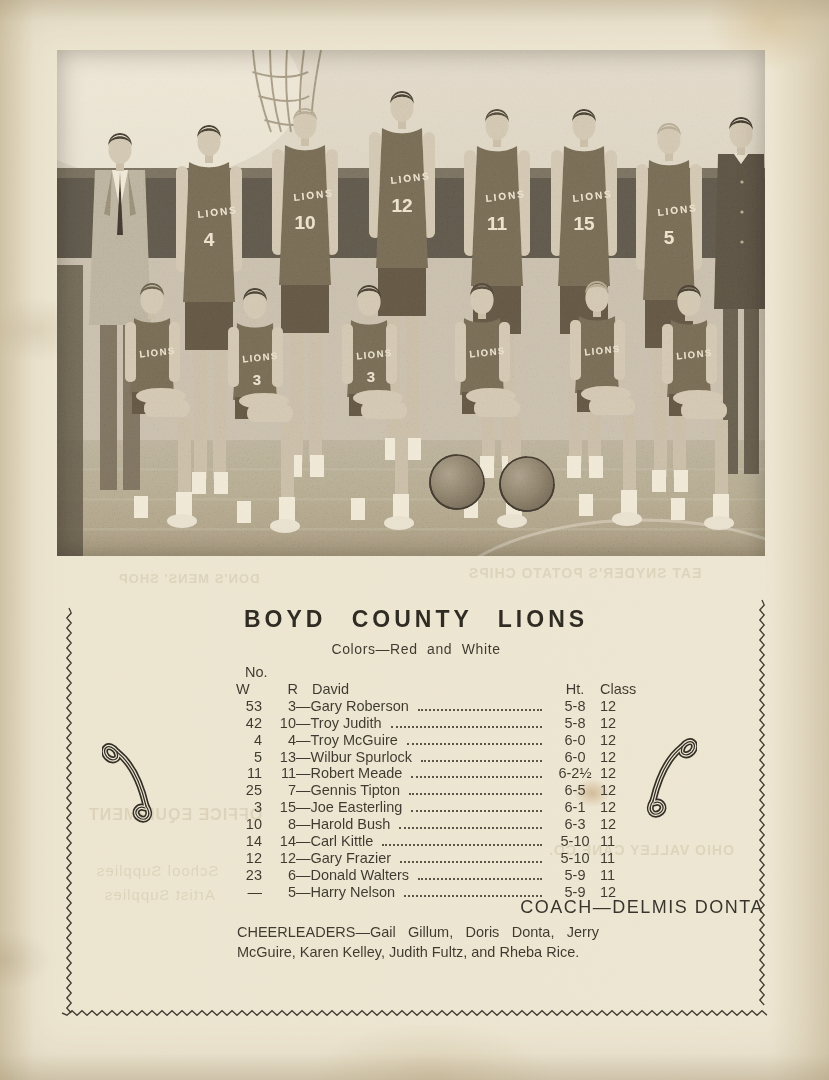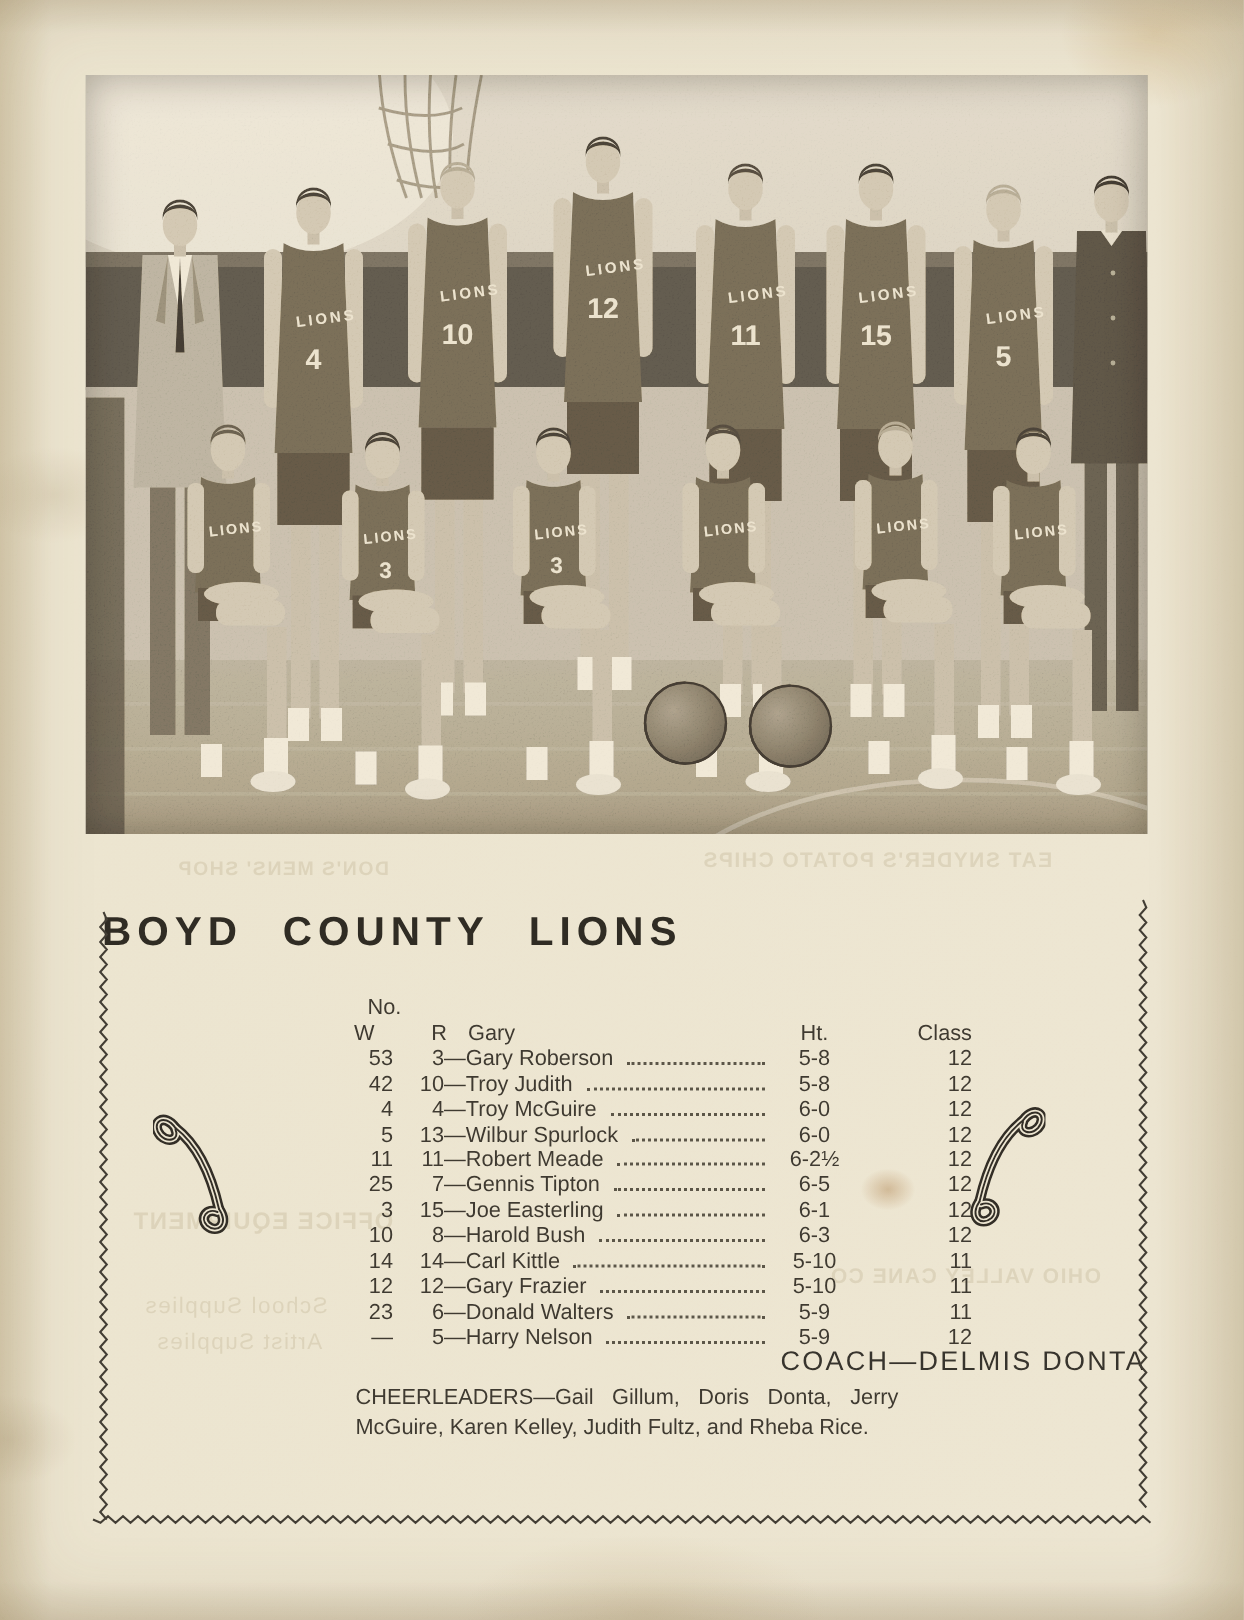--- a/index.html
+++ b/index.html
@@ -23,34 +23,34 @@
 
   
   .photo{position:absolute;left:57px;top:50px;width:708px;height:506px;overflow:hidden;
     filter:sepia(.14) contrast(.97) brightness(1.01);background:#aca698;}
   .photo svg{position:absolute;left:0;top:0;}
   .photo-shadow{position:absolute;inset:0;box-shadow:inset 0 0 26px rgba(20,16,10,.35);pointer-events:none;}
   .grain{position:absolute;inset:0;filter:url(#grainF);mix-blend-mode:overlay;opacity:.55;pointer-events:none;}
   .page-grain{position:absolute;inset:0;filter:url(#grainF);mix-blend-mode:overlay;opacity:.14;pointer-events:none;}
 
   
-  .title{position:absolute;left:68px;top:606px;width:696px;text-align:left;
-    font-size:27px;font-weight:bold;letter-spacing:4px;word-spacing:15px;color:#2c2922;}
+  .title{position:absolute;left:68px;top:606px;width:696px;text-align:center;
+    font-size:23px;font-weight:bold;letter-spacing:4px;word-spacing:15px;color:#2c2922;}
   .subtitle{position:absolute;left:68px;top:641px;width:696px;text-align:center;
     font-size:14px;letter-spacing:.6px;word-spacing:5px;color:#3a362e;}
 
   .roster{position:absolute;left:234px;top:664px;width:414px;font-size:14.5px;color:#3a362e;}
   .group-hdr{margin-left:11px;height:17px;}
   .t-row{display:flex;align-items:baseline;height:16.9px;white-space:nowrap;}
   .c-w{width:28px;text-align:right;}
   .c-r{width:34px;text-align:right;}
   .c-name{margin-left:0;}
   .lead{flex:1;border-bottom:2px dotted #555044;margin:0 8px 4px 9px;min-width:14px;}
   .c-ht{width:50px;text-align:center;}
-  .c-cls{width:48px;text-align:right;margin-left:32px;}
+  .c-cls{width:48px;text-align:left;}
   .hdr .c-w{text-align:left;padding-left:2px;}
   .hdr .c-name{margin-left:14px;}
   .hdr .sp{flex:1;}
 
   .coach-line{position:absolute;left:68px;top:897px;width:696px;text-align:right;
     font-size:18px;letter-spacing:1.5px;color:#33302a;}
   .cheer{position:absolute;left:237px;top:923px;width:362px;
     font-size:14.5px;line-height:19.6px;text-align:justify;color:#3a362e;}
 
   .ornament{position:absolute;}
@@ -382,27 +382,28 @@
   <div id="ghosts">
       <span class="ghost" style="left: 118px; top: 571px; font-size: 13px; font-weight: 700;">DON'S MENS' SHOP</span>
       <span class="ghost" style="left: 468px; top: 565px; font-size: 14px; font-weight: 700;">EAT SNYDER'S POTATO CHIPS</span>
       <span class="ghost" style="left: 88px; top: 806px; font-size: 16px; font-weight: 700;">OFFICE EQUIPMENT</span>
       <span class="ghost" style="left: 96px; top: 862px; font-size: 15px; font-weight: 400;">School Supplies</span>
       <span class="ghost" style="left: 104px; top: 886px; font-size: 15px; font-weight: 400;">Artist Supplies</span>
       <span class="ghost" style="left: 548px; top: 842px; font-size: 14px; font-weight: 700;">OHIO VALLEY CANE CO.</span>
     </div>
 
   <div class="title">BOYD COUNTY LIONS</div>
+  <div class="subtitle">Colors—Red and White</div>
 
   <div class="roster">
     <div class="group-hdr">No.</div>
     <div class="t-row hdr">
       <span class="c-w">W</span>
       <span class="c-r">R</span>
-      <span class="c-name">Gary</span>
+      <span class="c-name">David</span>
       <span class="sp"></span>
       <span class="c-ht">Ht.</span>
       <span class="c-cls">Class</span>
     </div>
     <div id="rosterRows">
         <div class="t-row">
           <span class="c-w">53</span>
           <span class="c-r">3</span>
           <span class="c-name">—Gary Roberson</span>
           <span class="lead"></span>

